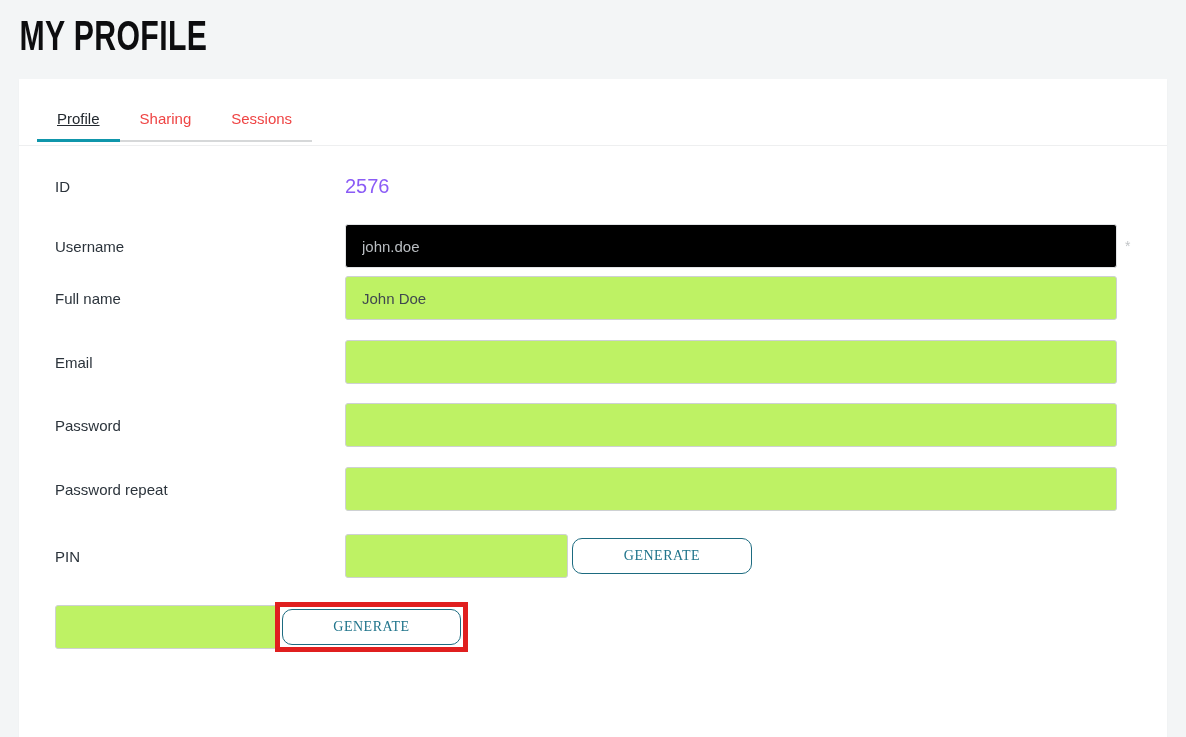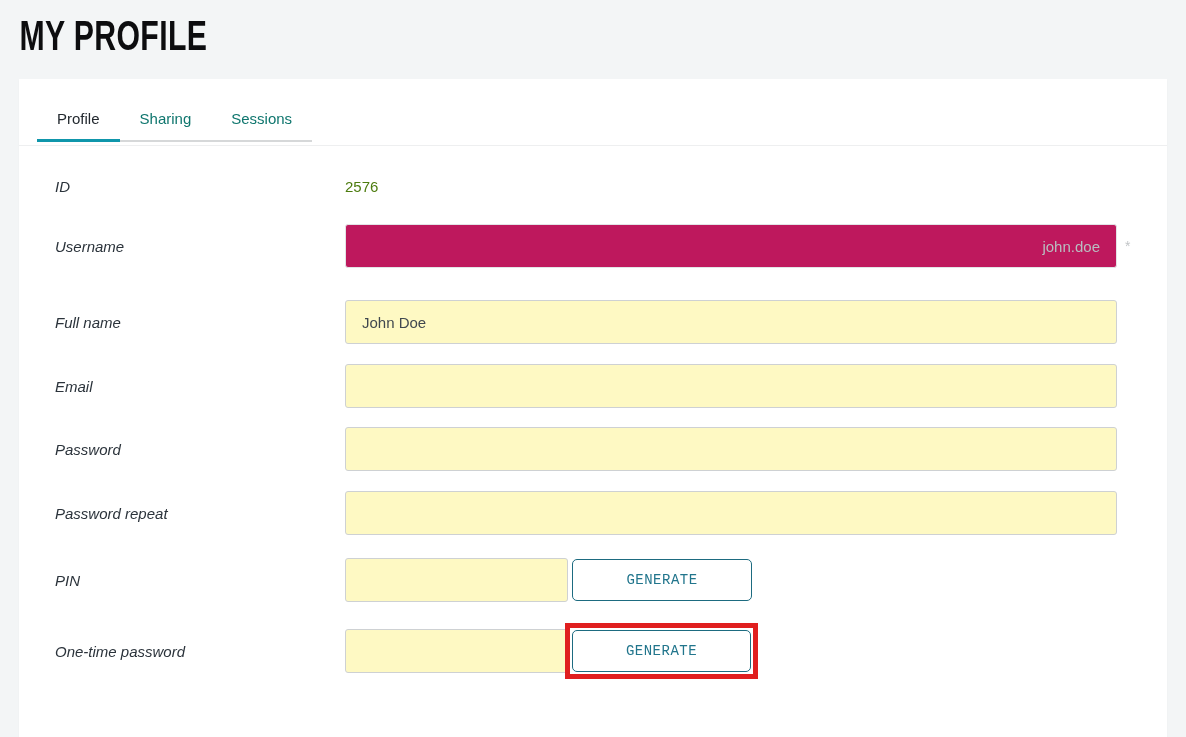--- a/index.html
+++ b/index.html
@@ -38,90 +38,89 @@
   .tabs {
     display: flex;
     width: fit-content;
     margin-left: 18px;
     margin-bottom: 3px;
     border-bottom: 2px solid #d6d8d9;
   }
   .tab {
     padding: 12px 20px 13px 20px;
     font-size: 15px;
-    color: #0f766e;
+    color: #ef4444;
     cursor: pointer;
     white-space: nowrap;
   }
   .tab.active {
     color: #23292f;
     border-bottom: 3px solid #0f96ab;
     margin-bottom: -2px;
     padding-bottom: 10px;
+    text-decoration: underline;
   }
   
   .form-body { padding: 18px 50px 0 36px; }
   .row {
     display: flex;
     align-items: center;
     min-height: 44px;
   }
   .row-id        { margin-bottom: 16px; }
-  .row-username  { margin-bottom: 32px; }
+  .row-username  { margin-bottom: 8px; }
   .row-fullname  { margin-bottom: 20px; }
   .row-email     { margin-bottom: 19px; }
   .row-department{ margin-bottom: 20px; }
   .row-password  { margin-bottom: 20px; }
   .row-password2 { margin-bottom: 18px; }
   .row-pin       { margin-bottom: 9px; height: 54px; }
   .row-otp       { height: 70px; }
   .field-label {
     width: 290px;
     flex: 0 0 290px;
     font-size: 15px;
     color: #2b333b;
-    font-style: italic;
   }
   .field { display: flex; align-items: center; flex: 1 1 auto; }
-  .static-value { font-size: 15px; color: #4d7c0f; }
+  .static-value { font-size: 20px; color: #8b5cf6; }
   .text-input {
     width: 772px;
     height: 44px;
-    background: #fef9c3;
+    background: #bef264;
     border: 1px solid #ced1d3;
     border-radius: 3px;
     padding: 0 16px;
     font-size: 15px;
     color: #40484f;
     font-family: "Liberation Sans", sans-serif;
     outline: none;
   }
   .text-input.is-disabled {
-    background: #be185d;
+    background: #000000;
     border-color: #e2e4e6;
     color: #b9bdc1;
-    text-align: right;
   }
   .required-marker {
     margin-left: 8px;
     color: #c2c5c7;
     font-size: 14px;
   }
   .short-input { width: 223px; }
   .generate-btn {
     margin-left: 4px;
     width: 180px;
-    height: 42px;
+    height: 36px;
     background: #ffffff;
     border: 1px solid #1d6b80;
-    border-radius: 5px;
+    border-radius: 10px;
     color: #21758c;
     font-size: 14px;
     letter-spacing: 0.5px;
-    font-family: Liberation Mono, monospace;
+    font-family: Liberation Serif, serif;
     cursor: pointer;
   }
   .red-highlight {
     margin-left: -3px;
     border: 5px solid #e01f1f;
     padding: 2px;
     display: inline-block;
     line-height: 0;
   }
   .red-highlight .generate-btn { margin-left: 0; width: 179px; }
@@ -189,21 +188,20 @@
 
     <div class="row row-pin">
       <div class="field-label">PIN</div>
       <div class="field">
         <input type="text" class="text-input short-input" value="" style="">
         <button class="generate-btn">GENERATE</button>
       </div>
     </div>
 
     <div class="row row-otp">
-      <div class="field-label">One-time password</div>
       <div class="field">
         <input type="text" class="text-input short-input" value="" style="">
         <span class="red-highlight">
           <button class="generate-btn">GENERATE</button>
         </span>
       </div>
     </div>
 
   </div>
 </div>

